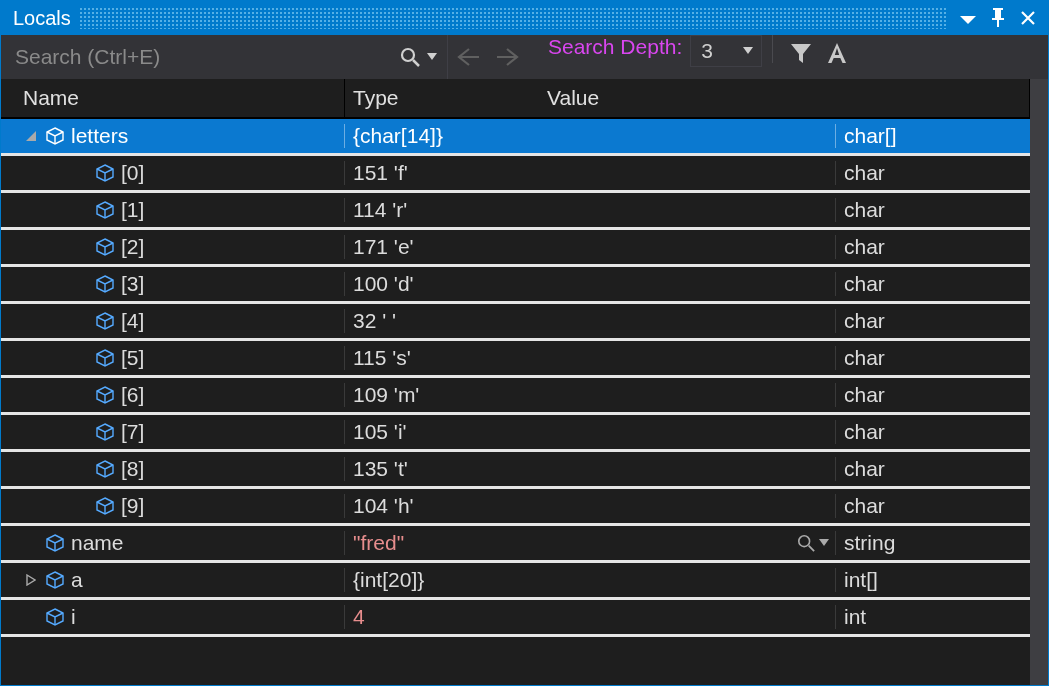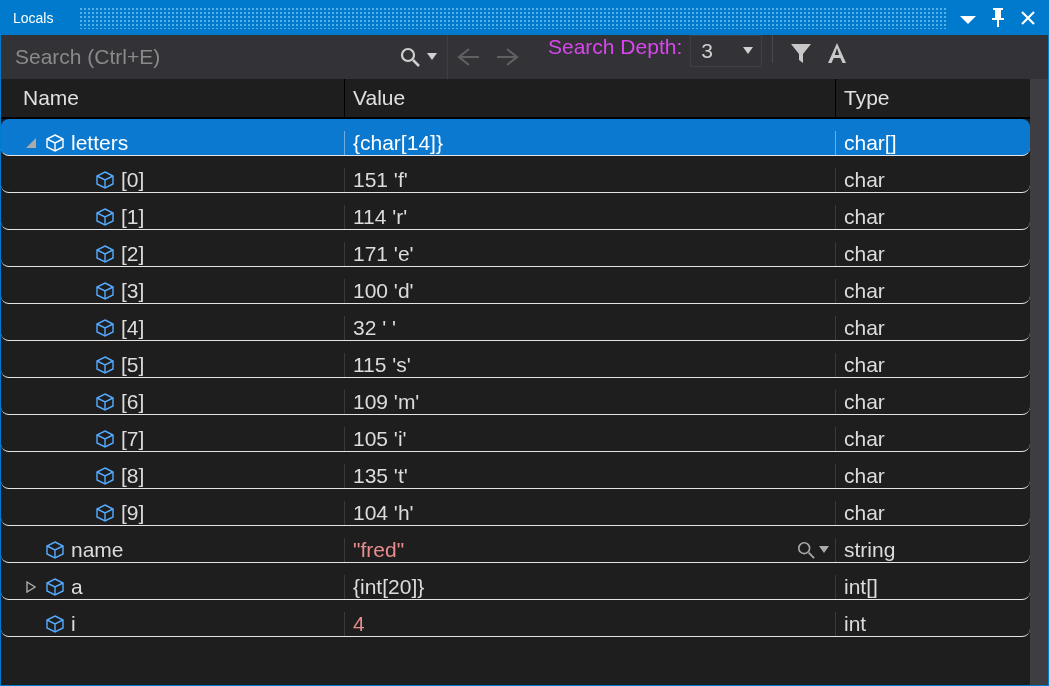--- a/index.html
+++ b/index.html
@@ -13,21 +13,21 @@
   }
   
   .titlebar {
     height: 34px;
     background: #007acc;
     display: flex; align-items: center;
     padding: 0 8px 0 12px;
     color: #fff;
     position: relative;
   }
-  .titlebar .title { font-size: 14px; font-weight: 400; z-index: 2; }
+  .titlebar .title { font-size: 20px; font-weight: 400; z-index: 2; }
   .titlebar .grip {
     position: absolute; left: 78px; right: 100px; top: 6px; bottom: 6px;
     background-image: radial-gradient(circle, #55b0e6 1px, transparent 1px);
     background-size: 4px 4px;
   }
   .titlebar .spacer { flex: 1; }
   .tb-icon { width: 24px; height: 24px; display: flex; align-items: center; justify-content: center; margin-left: 6px; cursor: pointer; z-index: 2; }
   .tb-icon svg { fill: #fff; }
 
   
@@ -81,24 +81,23 @@
     padding-left: 8px;
     color:#e0e0e0;
     border-right: 1px solid #000;
     border-bottom: 2px solid #000;
   }
   .col-name  { width: 344px; padding-left: 22px;}
   .col-value { width: 491px; }
   .col-type  { flex: 1; border-right: none;}
 
   .row {
-    height: 37px; display:flex; align-items:flex-end;
-    border-bottom: 1px solid #e5e5e5;
-    position: relative;
-    border-radius: 8px;
+    height: 37px; display:flex; align-items:center;
+    border-bottom: 3px solid #e5e5e5;
+    position: relative;
   }
   .cell {
     display:flex; align-items:center;
     border-right: 1px solid #3a3a3a;
     padding-right: 6px;
     position: relative;
     white-space: nowrap;
   }
   .row .cell:last-child { border-right: none; }
   .row.selected { background:#0b79d0; color:#fff; }
@@ -194,22 +193,22 @@
       <svg width="24" height="24" viewBox="0 0 24 24">
           <path d="M12 2 L21 22 H17.5 L15.3 17 H8.7 L6.5 22 H3 Z M12 7 L9.8 14 H14.2 Z" fill="#c8c8c8"></path>
         </svg>
     </div>
   </div>
 
   <div class="gridwrap">
     <div class="tree">
       <div class="header-row">
         <div class="header-cell col-name">Name</div>
+        <div class="header-cell col-type">Type</div>
         <div class="header-cell col-value">Value</div>
-        <div class="header-cell col-type">Type</div>
       </div>
       <div id="rows-container">
           <div class="row selected">
             <div class="cell name-cell">
               <div class="indent" style="width: 22px;"></div>
               <div class="expander">
                 <svg width="12" height="12" viewBox="0 0 12 12">
                   <polygon points="1,11 11,11 11,1" fill="#aaa"></polygon>
                 </svg>
               </div>

